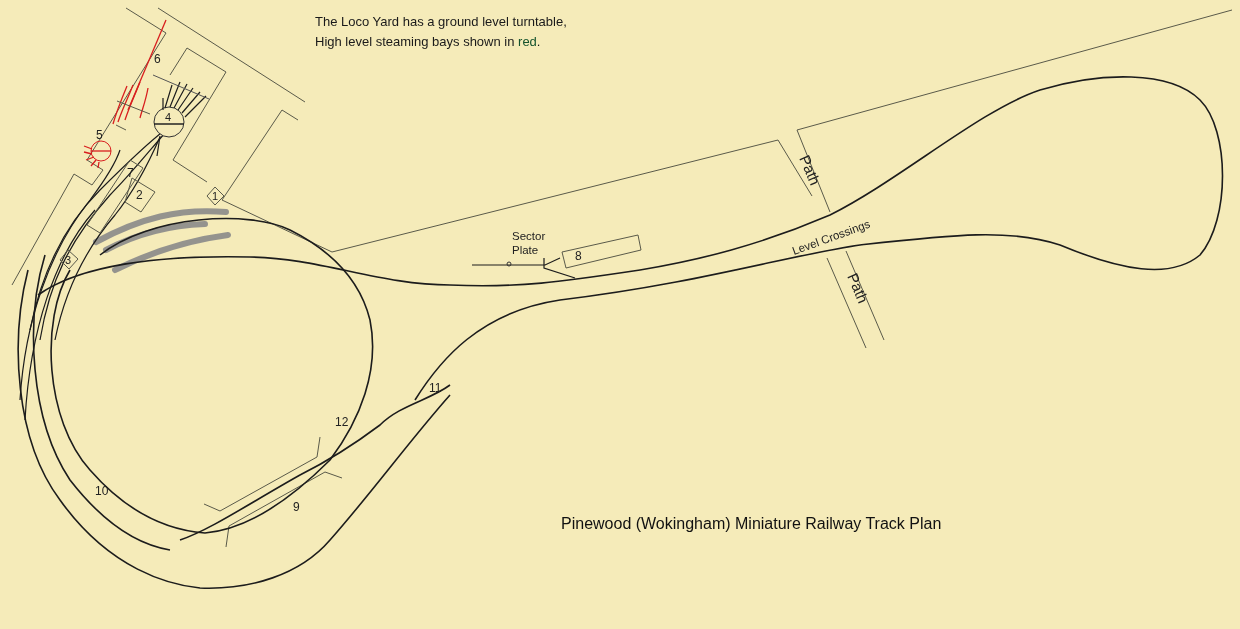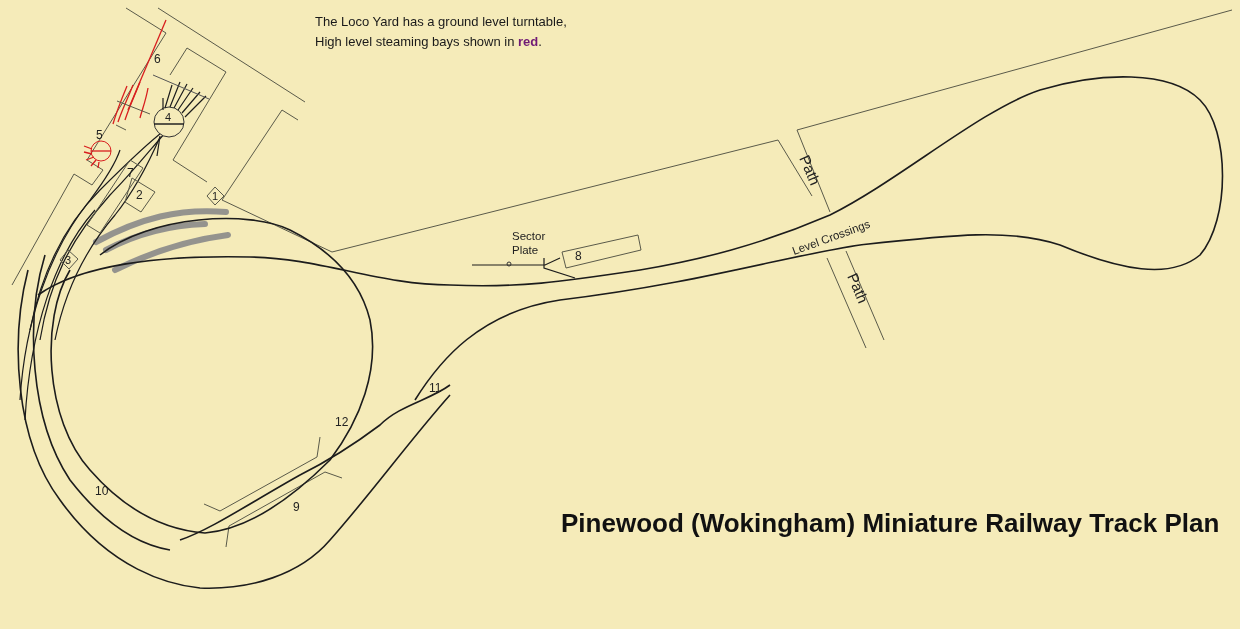--- a/index.html
+++ b/index.html
@@ -8,24 +8,24 @@
       background: #f5ebb9;
       font-family: "Liberation Sans", sans-serif;
       position: relative;
     }
     #plan { position: absolute; left: 0; top: 0; width: 1240px; height: 629px; }
     .note {
       position: absolute; left: 315px; top: 12px;
       font-size: 13px; line-height: 20px; color: #1a1a1a;
       white-space: pre;
     }
-    .note .red { color: #701a75; font-weight: bold; }
+    .note .red { color: #14532d; }
     .title-block {
       position: absolute; left: 561px; top: 510px;
-      font-size: 26px; line-height: 27px; color: #111; font-weight: bold;
+      font-size: 16px; line-height: 27px; color: #111;
     }
     .title-block div { white-space: nowrap; }
     svg text { font-family: "Liberation Sans", sans-serif; fill: #222; }
     .bnd { fill: none; stroke: #5a5a4a; stroke-width: 1; }
     .trk { fill: none; stroke: #1c1c1c; stroke-width: 1.6; }
     .trk-thin { fill: none; stroke: #1c1c1c; stroke-width: 1.2; }
     .red { fill: none; stroke: #d81e1e; stroke-width: 1.3; }
     .bay { fill: none; stroke: #8a8a8a; stroke-width: 6; stroke-linecap: round; opacity: 0.9; }
   </style>
 </head>

